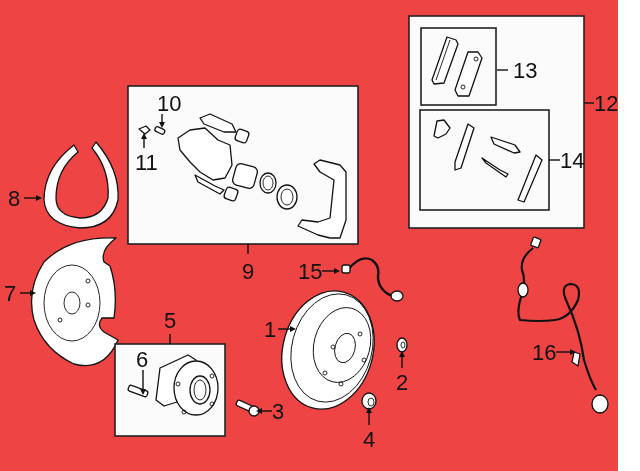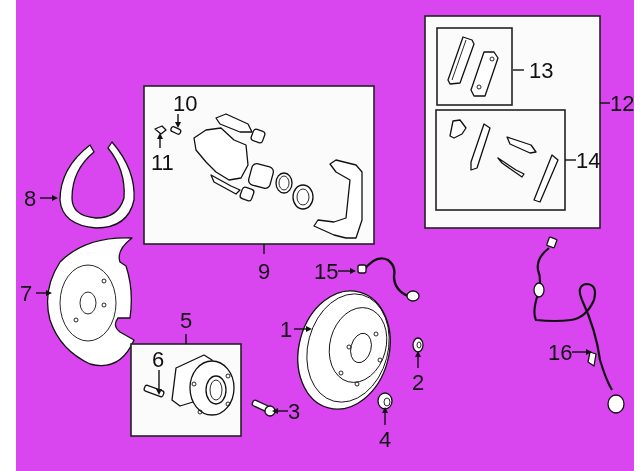--- a/index.html
+++ b/index.html
@@ -1,16 +1,16 @@
 <!DOCTYPE html>
 <html><head>
 <meta charset="utf-8">
 <style>
   html, body { margin: 0; padding: 0; background: #ffffff; }
-  #stage { position: relative; width: 618px; height: 471px; overflow: hidden; background: #d946ef; margin-left: 16px; }
+  #stage { position: relative; width: 618px; height: 471px; overflow: hidden; background: #ef4444; }
   svg { position: absolute; left: 0; top: 0; }
   .lbl { font-family: "Liberation Sans", sans-serif; font-size: 22px; fill: #111; }
   .ln { stroke: #111; stroke-width: 1.4; fill: none; }
   .part { stroke: #111; stroke-width: 1.3; fill: #fff; stroke-linejoin: round; }
   .thin { stroke: #111; stroke-width: 0.9; fill: none; }
   .box { stroke: #222; stroke-width: 1.6; fill: #fbfbfb; }
 </style>
 </head>
 <body>
 

